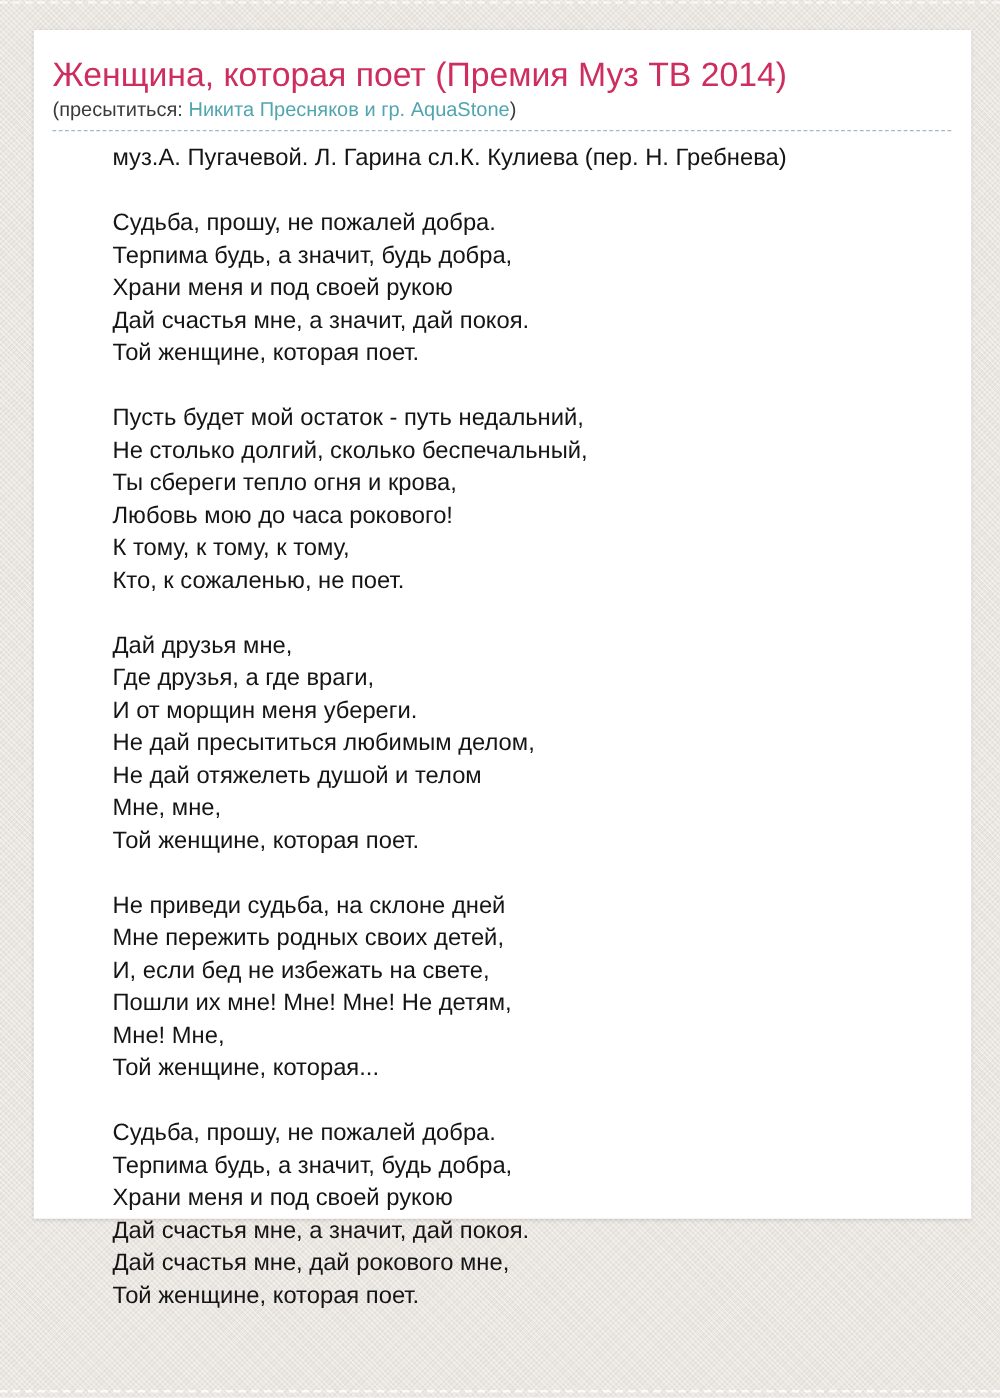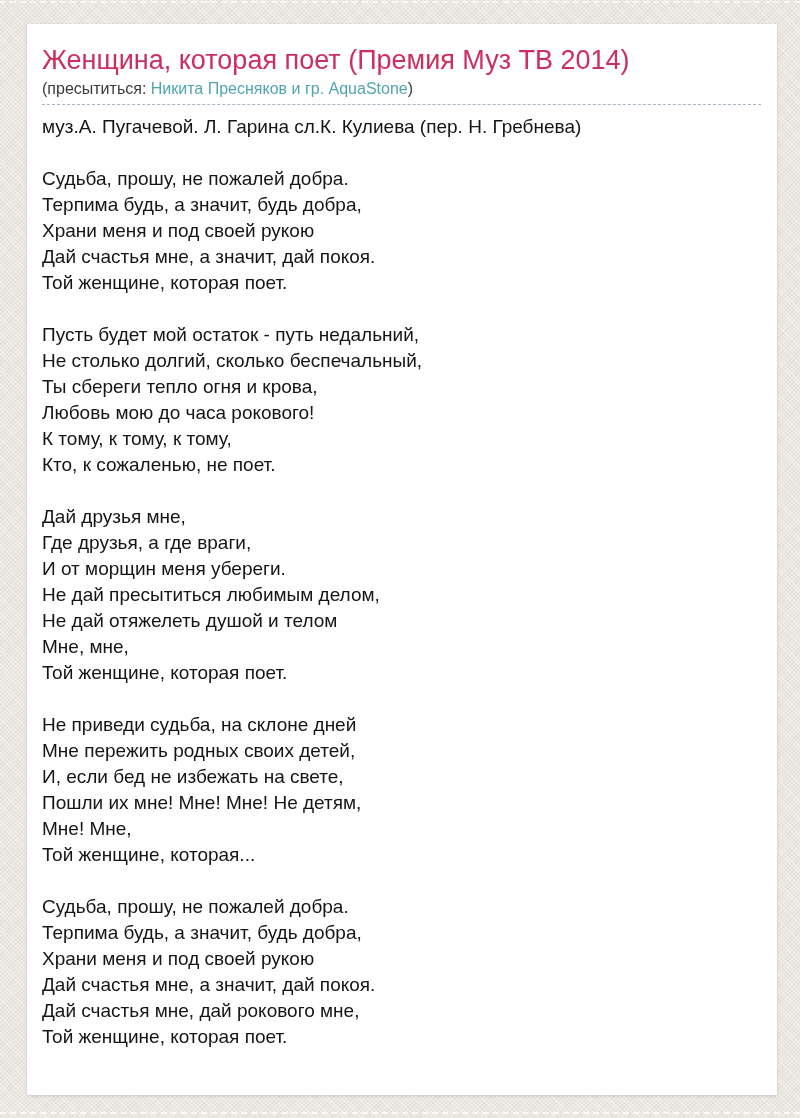--- a/index.html
+++ b/index.html
@@ -26,21 +26,21 @@
   }
   .edge-dashes-top, .edge-dashes-bottom {
     position: absolute; left: 0; right: 0; height: 0;
   }
   .edge-dashes-top    { top: 1px;    border-top: 2px dashed rgba(255,255,255,.65); }
   .edge-dashes-bottom { top: 1112px; border-top: 2px dashed rgba(255,255,255,.8); }
 
   .card {
     position: absolute;
     left: 27px; top: 24px;
-    width: 750px; height: 1071px;
+    width: 750px; height: 951px;
     background: var(--card-background);
     box-shadow: 0 1px 3px rgba(0,0,0,.14);
     padding: 22px 16px 0 15px;
   }
   .page-title {
     margin: 0;
     font-size: 27px;
     line-height: 28px;
     font-weight: 400;
     color: var(--title-color);
@@ -58,20 +58,21 @@
     color: var(--artist-link-color);
     text-decoration: none;
     cursor: pointer;
     margin-top: 32px;
   }
   .lyrics {
     margin-top: 9px;
     font-size: 19px;
     line-height: 26px;
     color: var(--text-color);
+    margin-left: 48px;
   }
   .credit { margin: 0 0 26px 0; }
   .stanza { margin: 0 0 26px 0; }
   .stanza:last-child { margin-bottom: 0; }
   .lyric-line { white-space: nowrap; }
 </style>
 </head>
 <body>
 
 <div class="edge-dashes-top"></div>

